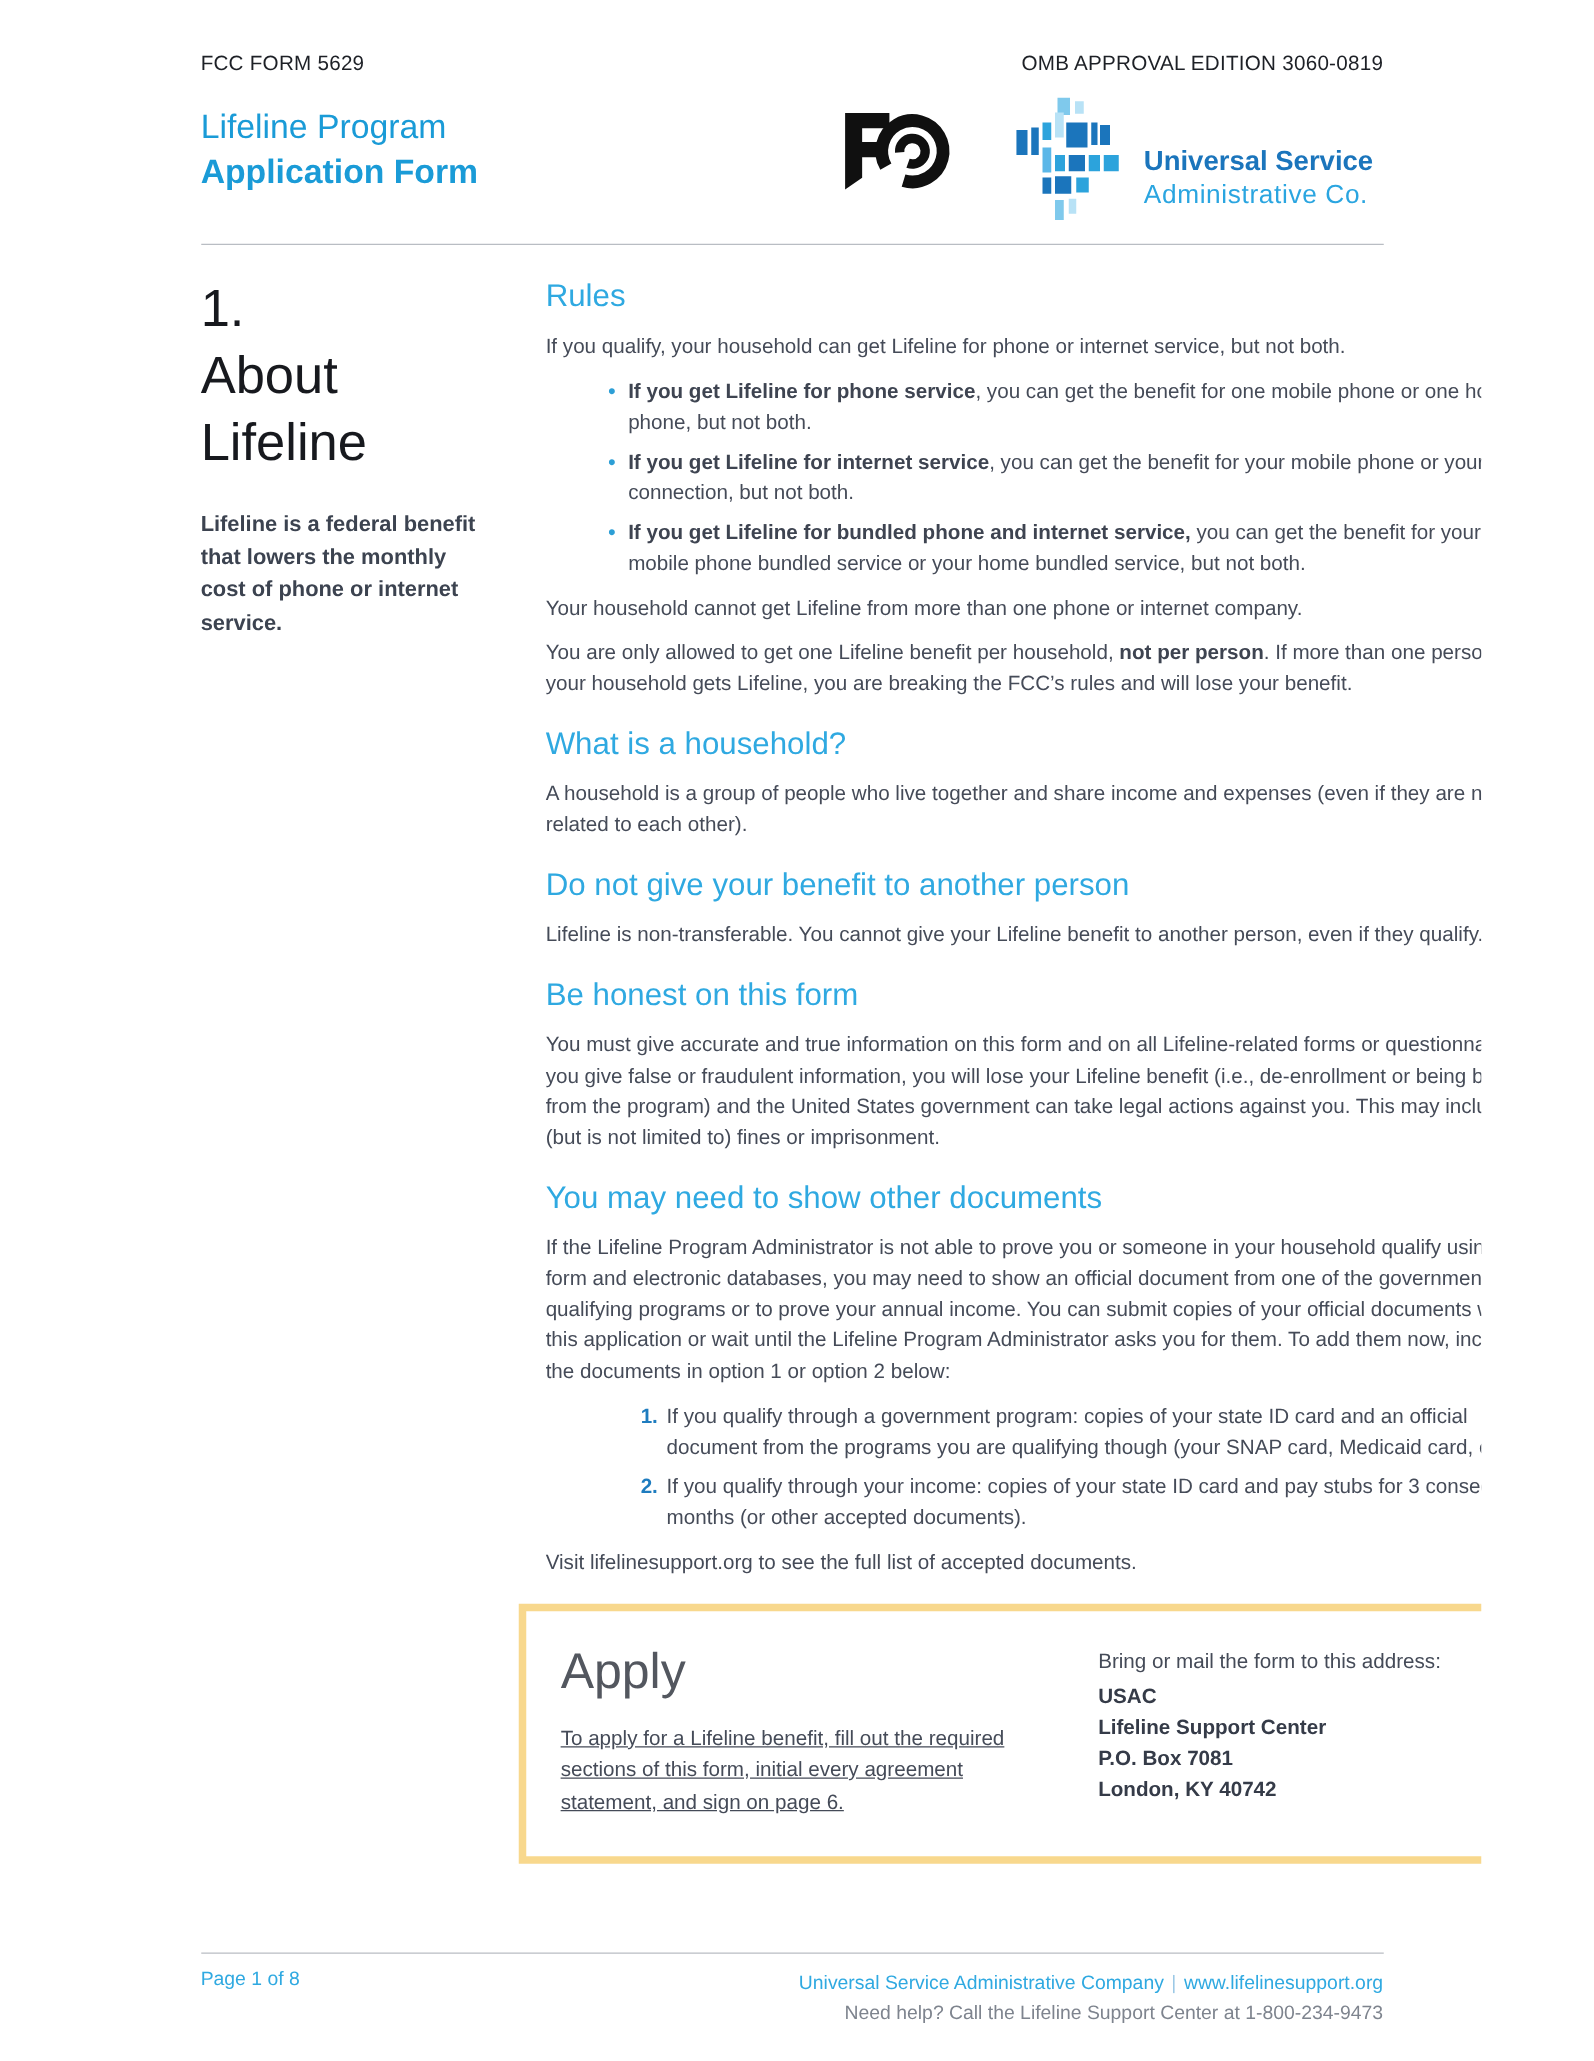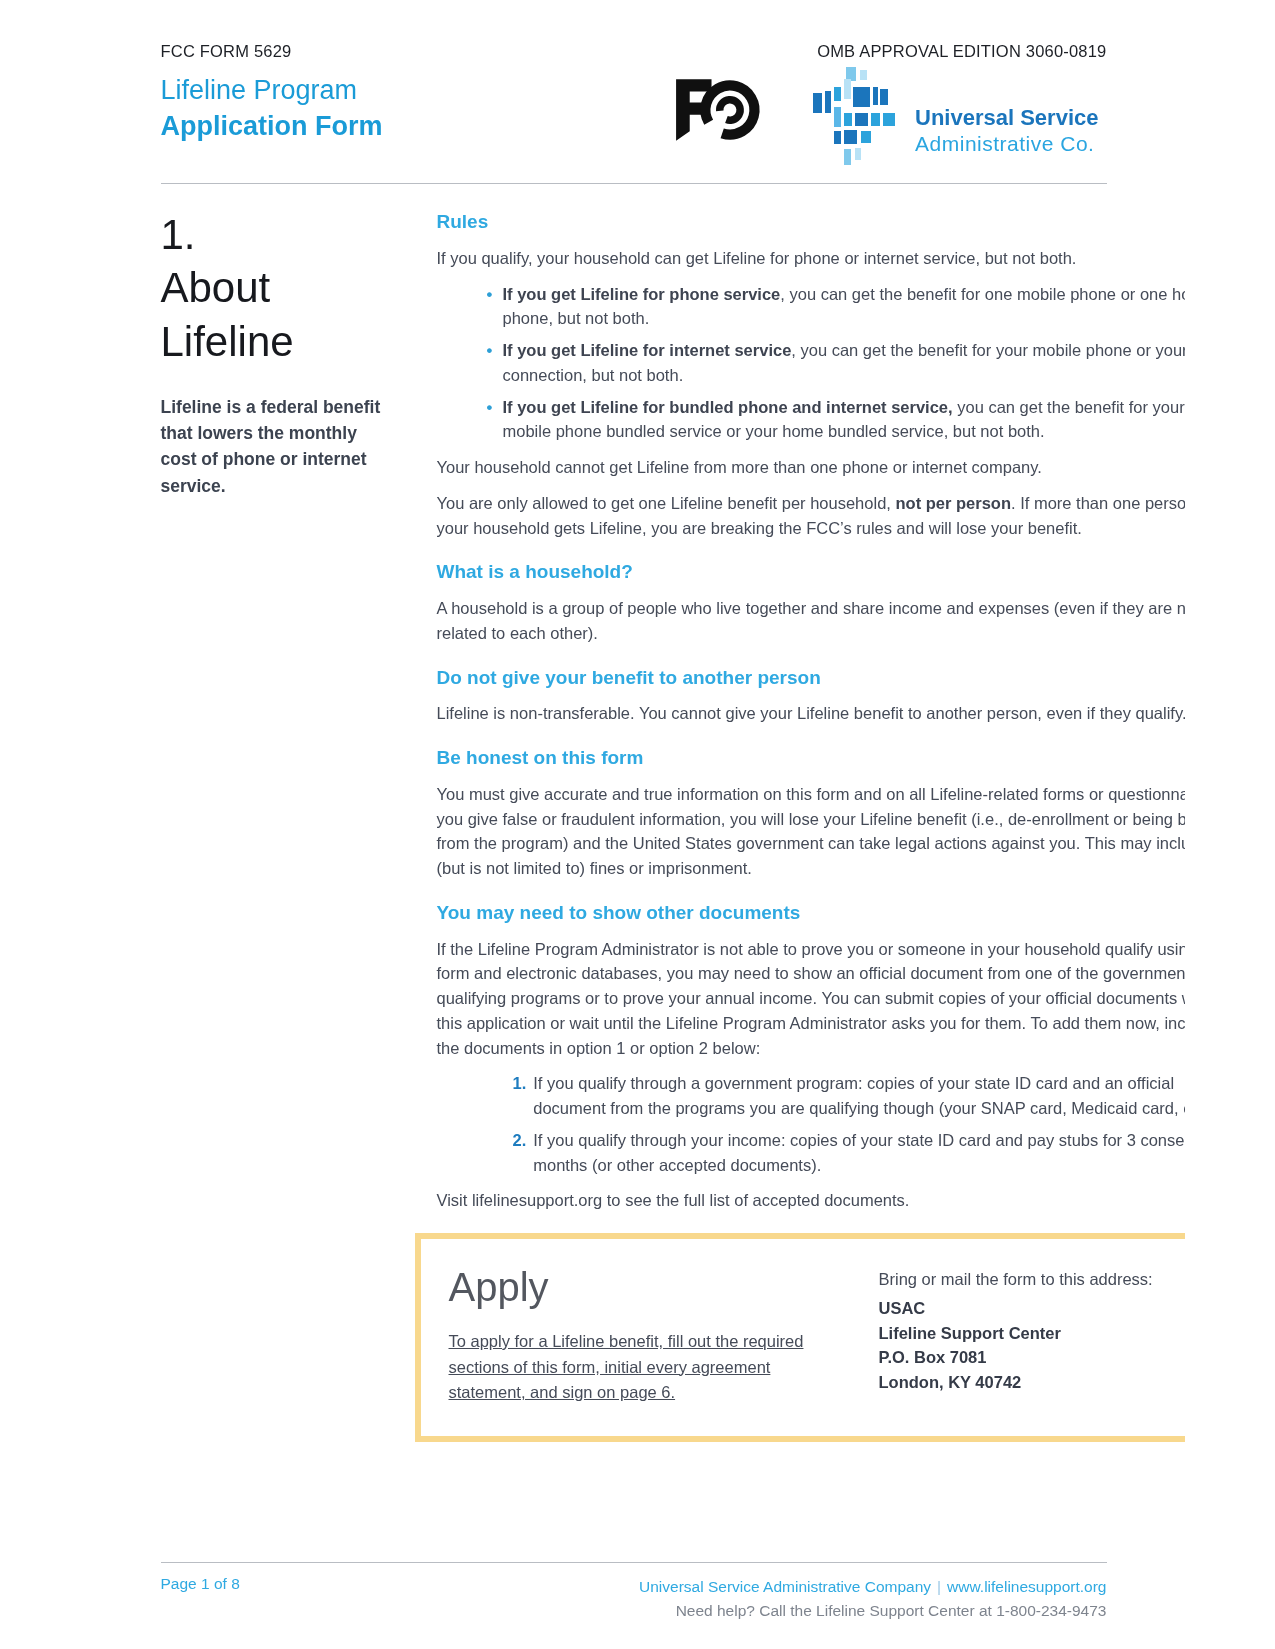--- a/index.html
+++ b/index.html
@@ -21,38 +21,38 @@
   html,body{background:#fff;}
   body{font-family:"Liberation Sans","DejaVu Sans",sans-serif;color:var(--text-body);}
   .page{position:relative;width:1094px;height:1649px;margin:0 auto;background:#fff;
         padding:42px 78px 0 70px;overflow:hidden;}
 
   
   .topbar{display:flex;justify-content:space-between;align-items:flex-start;
           font-size:16.5px;color:#1D2026;letter-spacing:.2px;}
 
   
-  .masthead{display:flex;justify-content:space-between;align-items:flex-start;margin-top:12px;}
+  .masthead{display:flex;justify-content:space-between;align-items:flex-start;margin-top:23px;}
   .doc-title .t1{font-size:27px;font-weight:400;color:var(--blue-title);line-height:1.3;}
   .doc-title .t2{font-size:27px;font-weight:700;color:var(--blue-title);line-height:1.35;}
   .logos{display:flex;align-items:flex-start;gap:49px;margin-top:-6px;padding-right:8px;}
   .usac{display:flex;align-items:center;gap:14px;}
   .usac-text{padding-top:24px;}
   .usac-text .u1{font-size:22px;font-weight:700;color:var(--usac-dark);line-height:1.2;}
   .usac-text .u2{font-size:21px;font-weight:400;color:var(--usac-light);letter-spacing:.5px;line-height:1.25;}
 
   .head-rule{border:0;border-top:1.5px solid var(--rule-gray);margin-top:12px;}
 
   
   .content{display:grid;grid-template-columns:250px 800px;column-gap:26px;margin-top:24px;}
 
   aside .sec-num,aside .sec-word{font-size:42px;font-weight:300;color:var(--text-sidebar-title);line-height:1.27;}
   aside .lead{margin-top:26px;font-size:17.5px;font-weight:700;color:var(--text-sidebar-lead);line-height:1.5;width:232px;}
 
-  main h2{font-size:19px;font-weight:700;color:var(--blue-heading);margin:20px 0 12px;line-height:1.25;}
+  main h2{font-size:25px;font-weight:400;color:var(--blue-heading);margin:20px 0 12px;line-height:1.25;}
   main h2.first{margin-top:2px;}
   main p{font-size:16.5px;line-height:1.5;margin:0 0 11px;}
   main .rules-bullets{list-style:none;margin:2px 0 11px 50px;}
   main .rules-bullets li{position:relative;padding-left:16px;font-size:16.5px;line-height:1.5;margin-bottom:7px;}
   main .rules-bullets li::before{content:"•";position:absolute;left:0;top:0;color:var(--blue-bullet);font-weight:700;}
   main .bold{font-weight:700;color:#3E4451;}
   main .doc-options{list-style:none;margin:4px 0 11px 76px;}
   main .doc-options li{display:flex;font-size:16.5px;line-height:1.5;margin-bottom:7px;}
   main .doc-options .num{color:var(--blue-number);font-weight:700;margin-right:7px;white-space:nowrap;}
 

